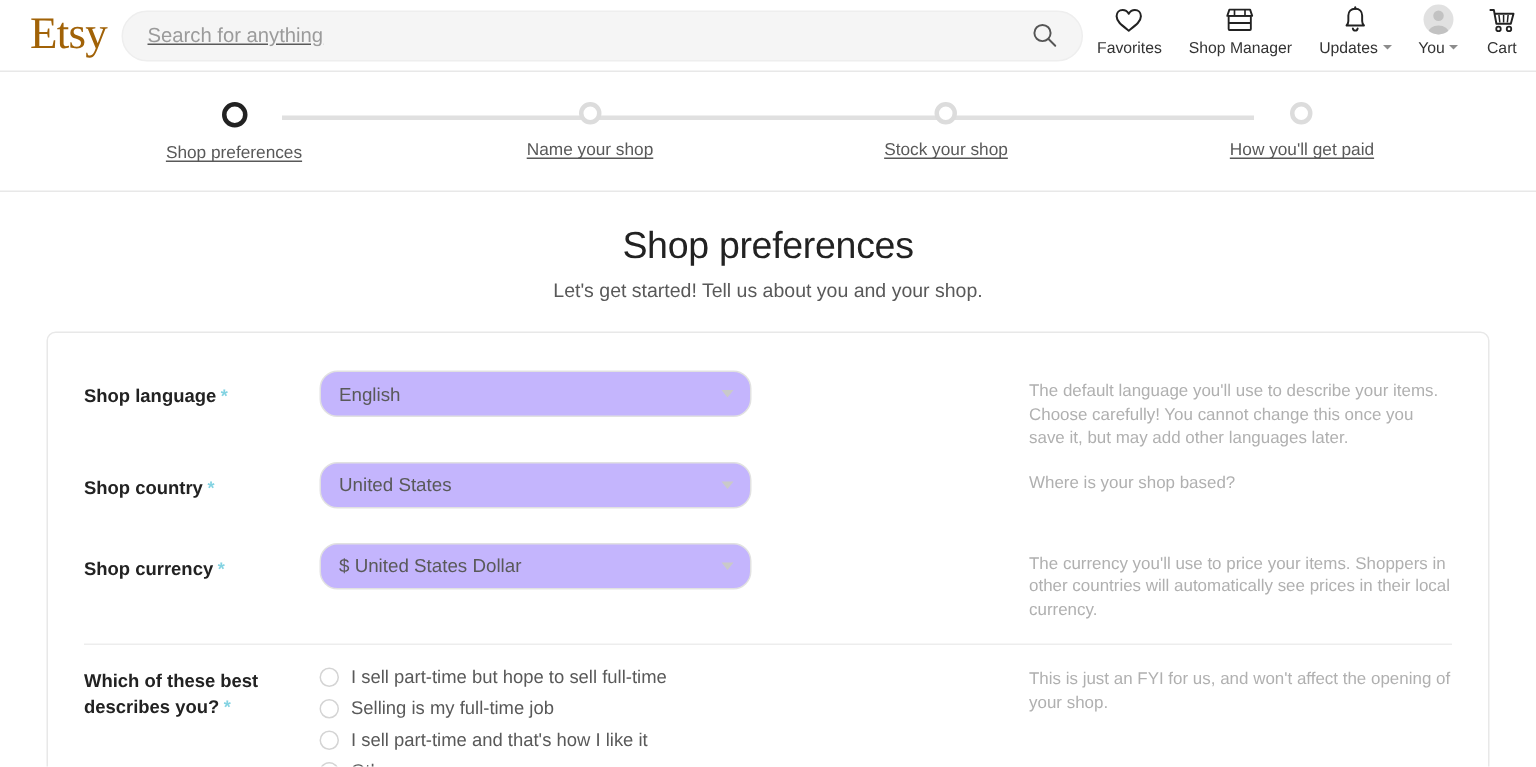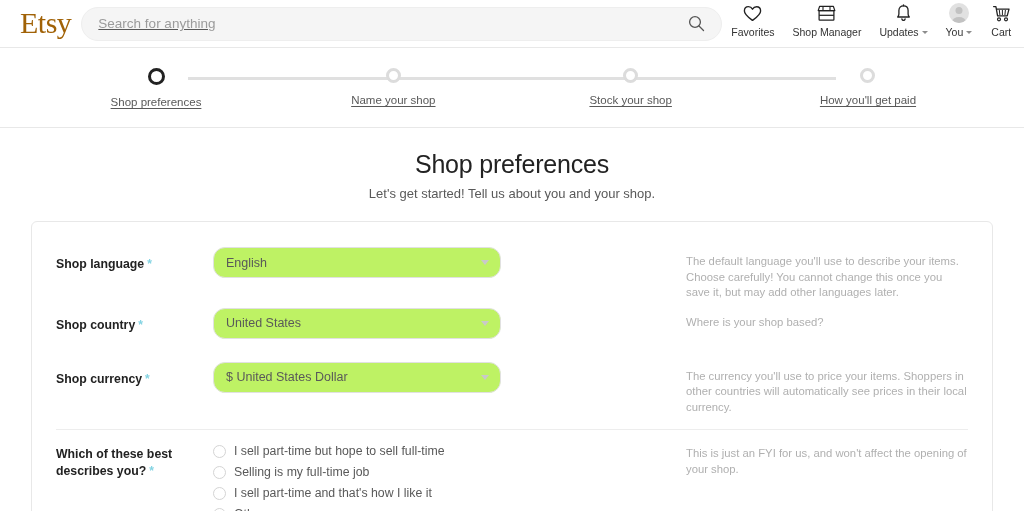--- a/index.html
+++ b/index.html
@@ -232,21 +232,21 @@
   .row-control {
     width: 288px;
     flex: none;
   }
   .select {
     position: relative;
     width: 288px;
     height: 31px;
     border: 1px solid #e1e1e1;
     border-radius: 12px;
-    background: #bef264;
+    background: #c4b5fd;
     display: flex;
     align-items: center;
     cursor: pointer;
   }
   .select-value {
     font-size: 12.5px;
     color: #595959;
     padding-left: 12px;
   }
   .select-arrow {

